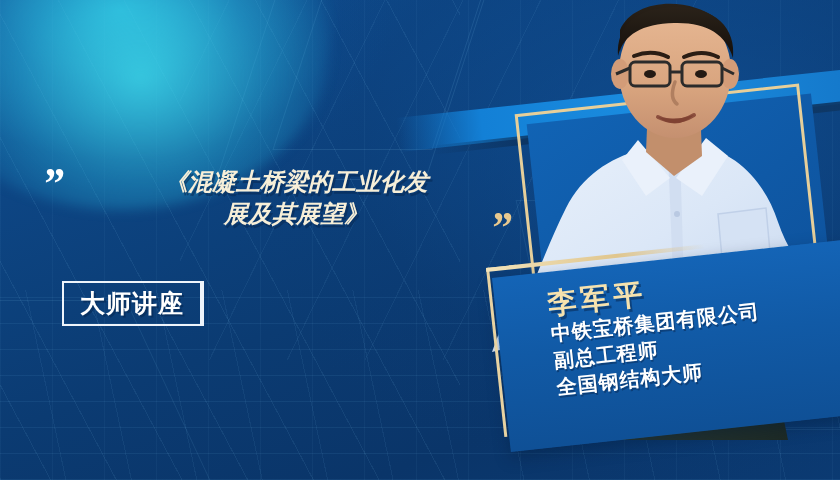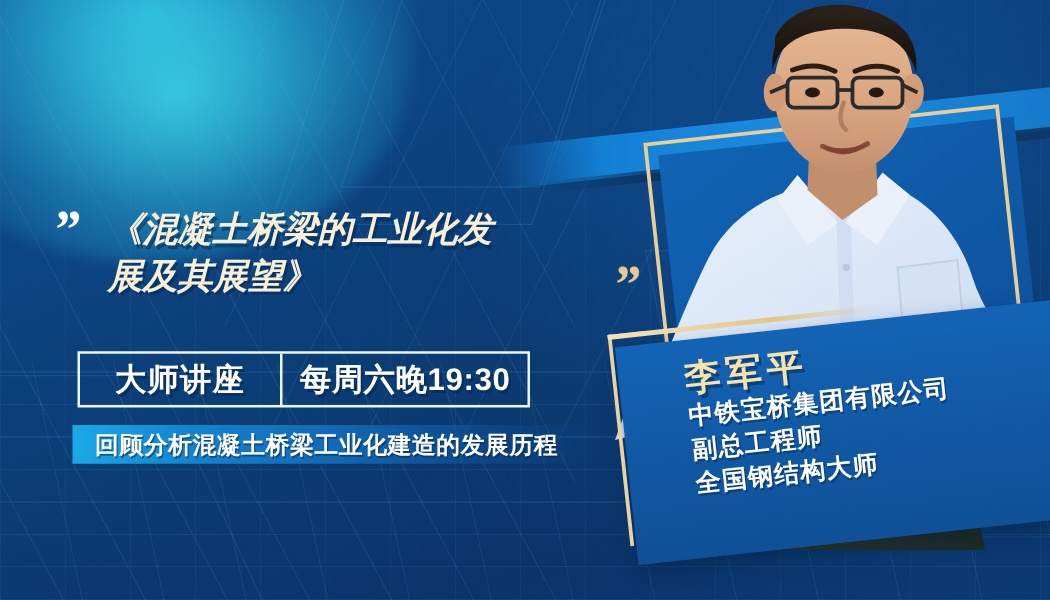--- a/index.html
+++ b/index.html
@@ -89,34 +89,34 @@
   
   .quote-wrap{position:absolute;left:40px;top:162px;width:480px;height:105px;}
   .qmark{
     position:absolute;font-size:44px;font-weight:bold;font-style:italic;
     line-height:1;font-family:"Liberation Serif",serif;letter-spacing:-3px;
   }
   .qmark-l{left:2px;top:0px;color:#ffffff;}
   .qmark-r{left:450px;top:44px;color:#e8c98f;}
   .quote-text{
     position:absolute;left:46px;top:4px;width:420px;
-    text-align:left;font-style:italic;font-weight:bold;
-    font-size:28px;line-height:1.32;color:#f7efd8;
+    text-align:center;font-style:italic;font-weight:bold;
+    font-size:24px;line-height:1.32;color:#f7efd8;
     text-shadow:2px 3px 0 rgba(7,40,82,.55);
     white-space:pre-line;
   }
 
   
   .sched{
     position:absolute;left:62px;top:281px;
     display:flex;align-items:stretch;border:2px solid #eef4fb;height:45px;
   }
   .sched-tag{
     display:flex;align-items:center;justify-content:center;
-    padding:0 28px;color:#ffffff;font-size:25px;font-weight:bold;letter-spacing:1px;
+    padding:0 16px;color:#ffffff;font-size:25px;font-weight:bold;letter-spacing:1px;
     text-shadow:2px 2px 0 rgba(7,40,82,.6);
     border-right:2px solid #eef4fb;
   }
   .sched-time{
     display:flex;align-items:center;justify-content:center;
     padding:0 14px;color:#ffffff;font-size:25px;font-weight:bold;letter-spacing:.5px;
     text-shadow:2px 2px 0 rgba(7,40,82,.6);
   }
 
   
@@ -263,26 +263,22 @@
 
   <div class="quote-wrap">
     <div class="qmark qmark-l">”</div>
     <div class="quote-text">《混凝土桥梁的工业化发
 展及其展望》</div>
     <div class="qmark qmark-r">”</div>
   </div>
 
   <div class="sched">
     <div class="sched-tag">大师讲座</div>
-    <div class="sched-time">每周六晚19:30</div>
-  </div>
-
-  <div class="subbar">
-    <span>回顾分析混凝土桥梁工业化建造的发展历程</span>
-  </div>
+  </div>
+
 
   <div class="info-panel"></div>
   <div class="info-gold-edge"></div>
   <div class="info-gold-top"></div>
   <div class="info-inner">
     <div class="sp-name">李军平</div>
     <div class="sp-line">中铁宝桥集团有限公司</div>
     <div class="sp-line">副总工程师</div>
     <div class="sp-line">全国钢结构大师</div>
   </div>

